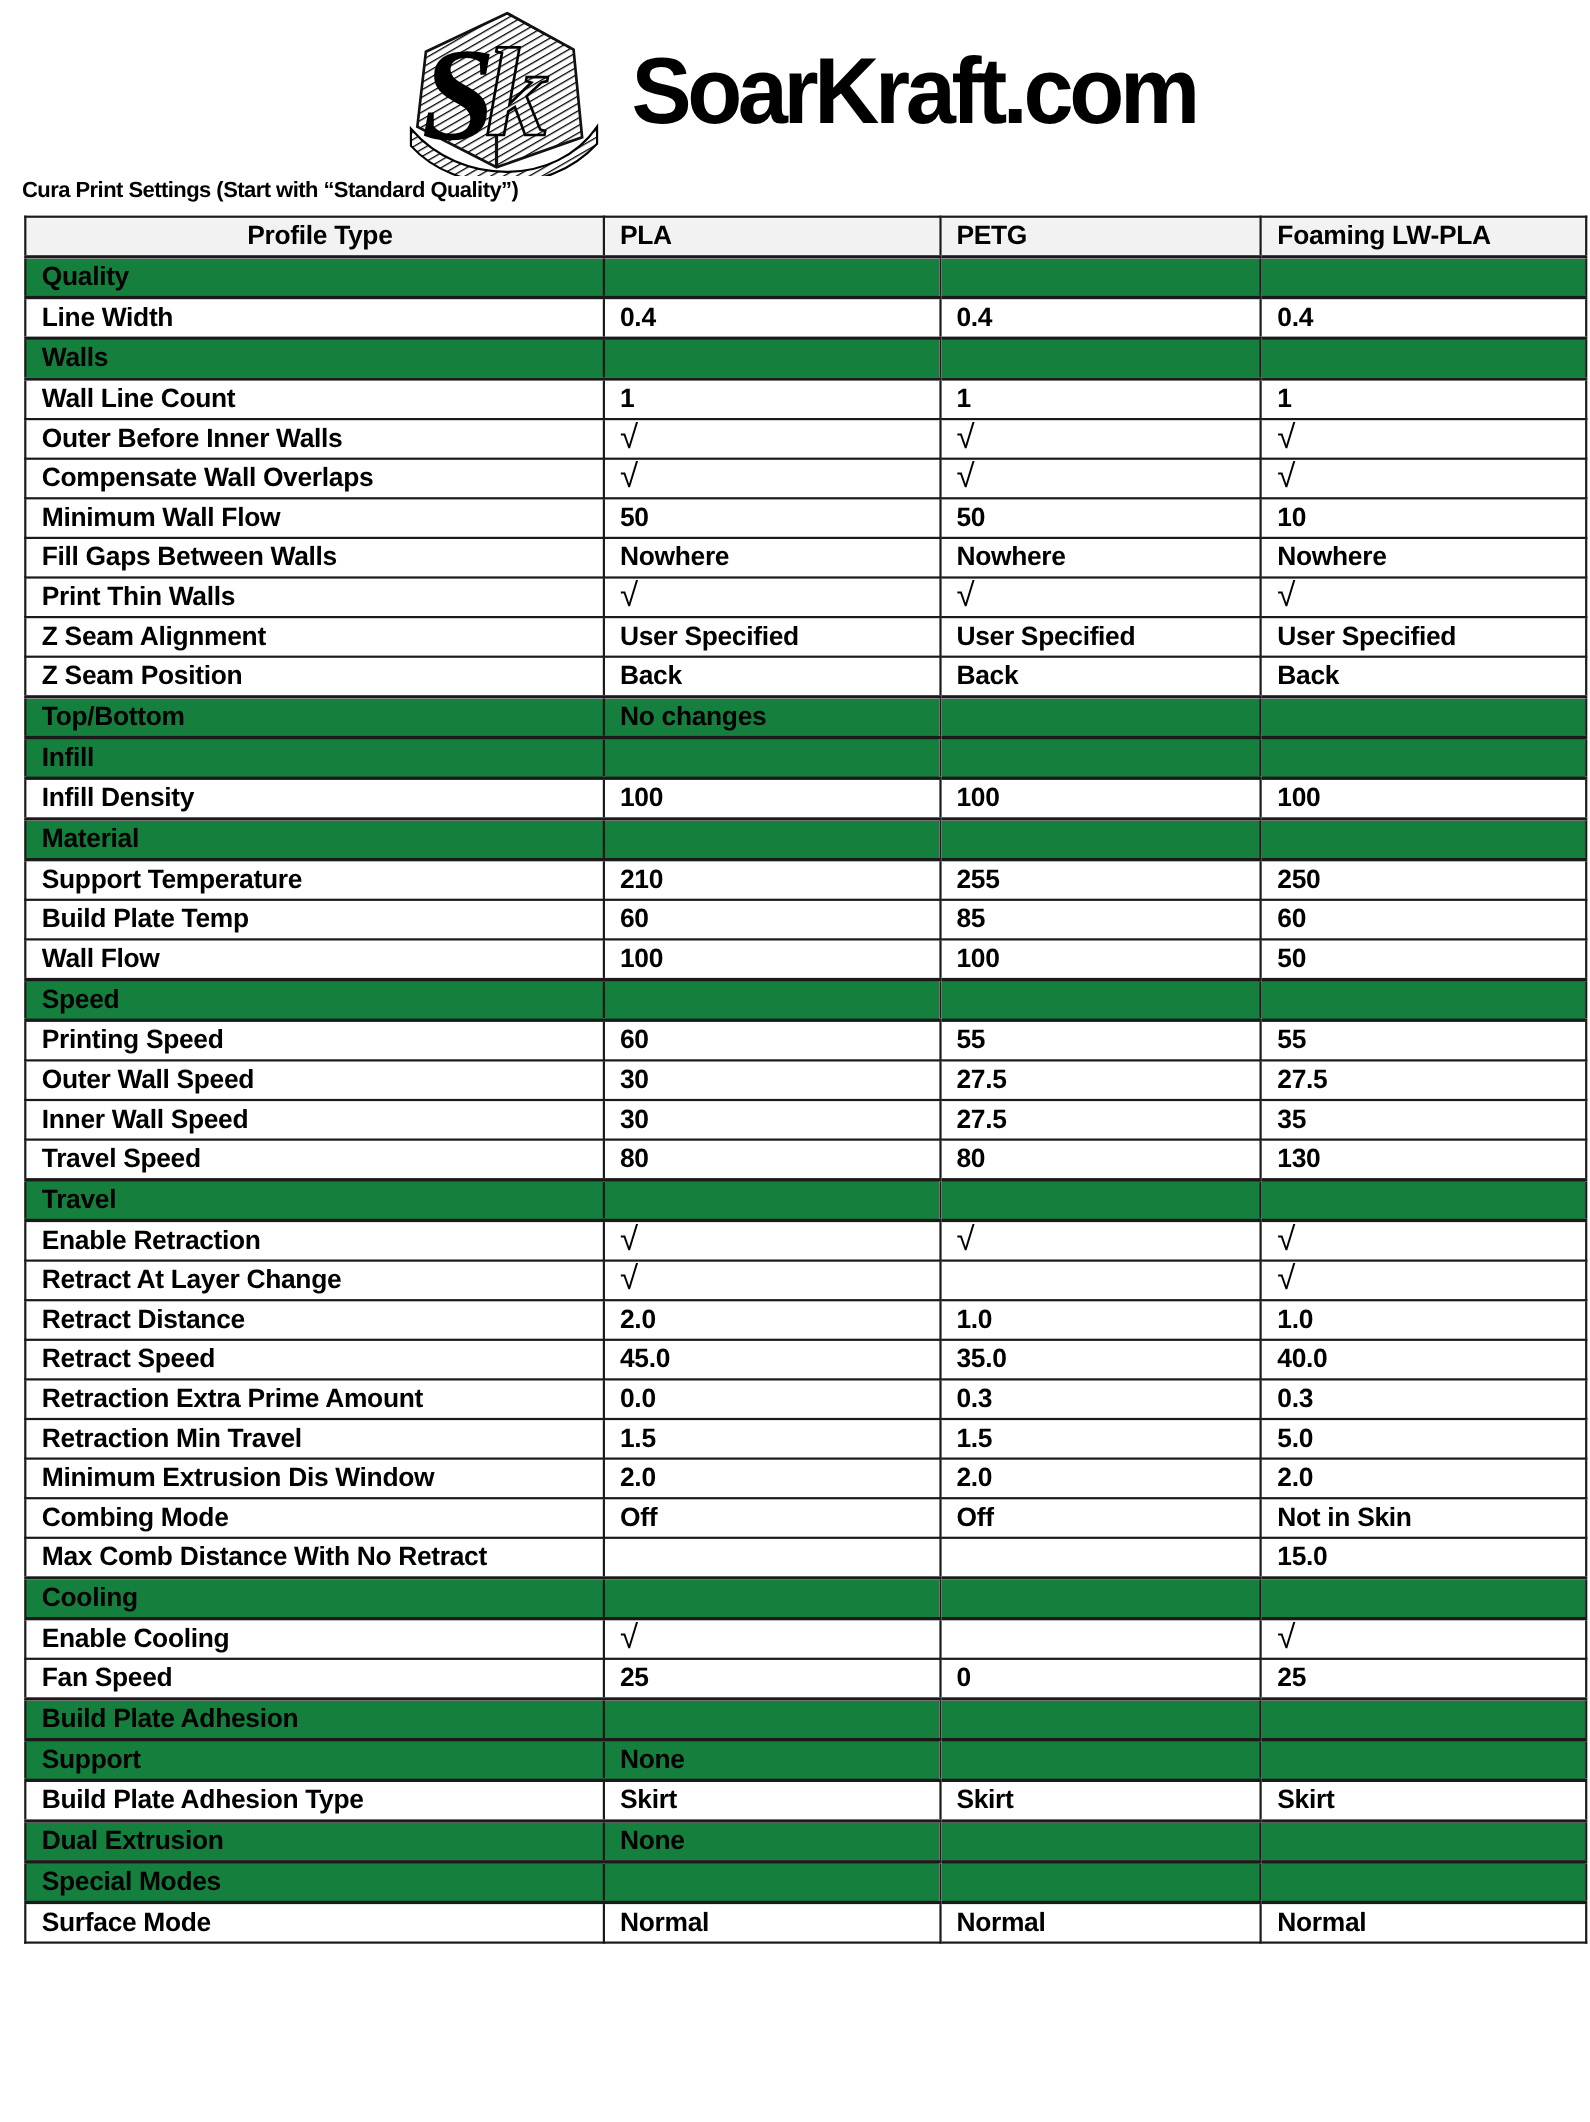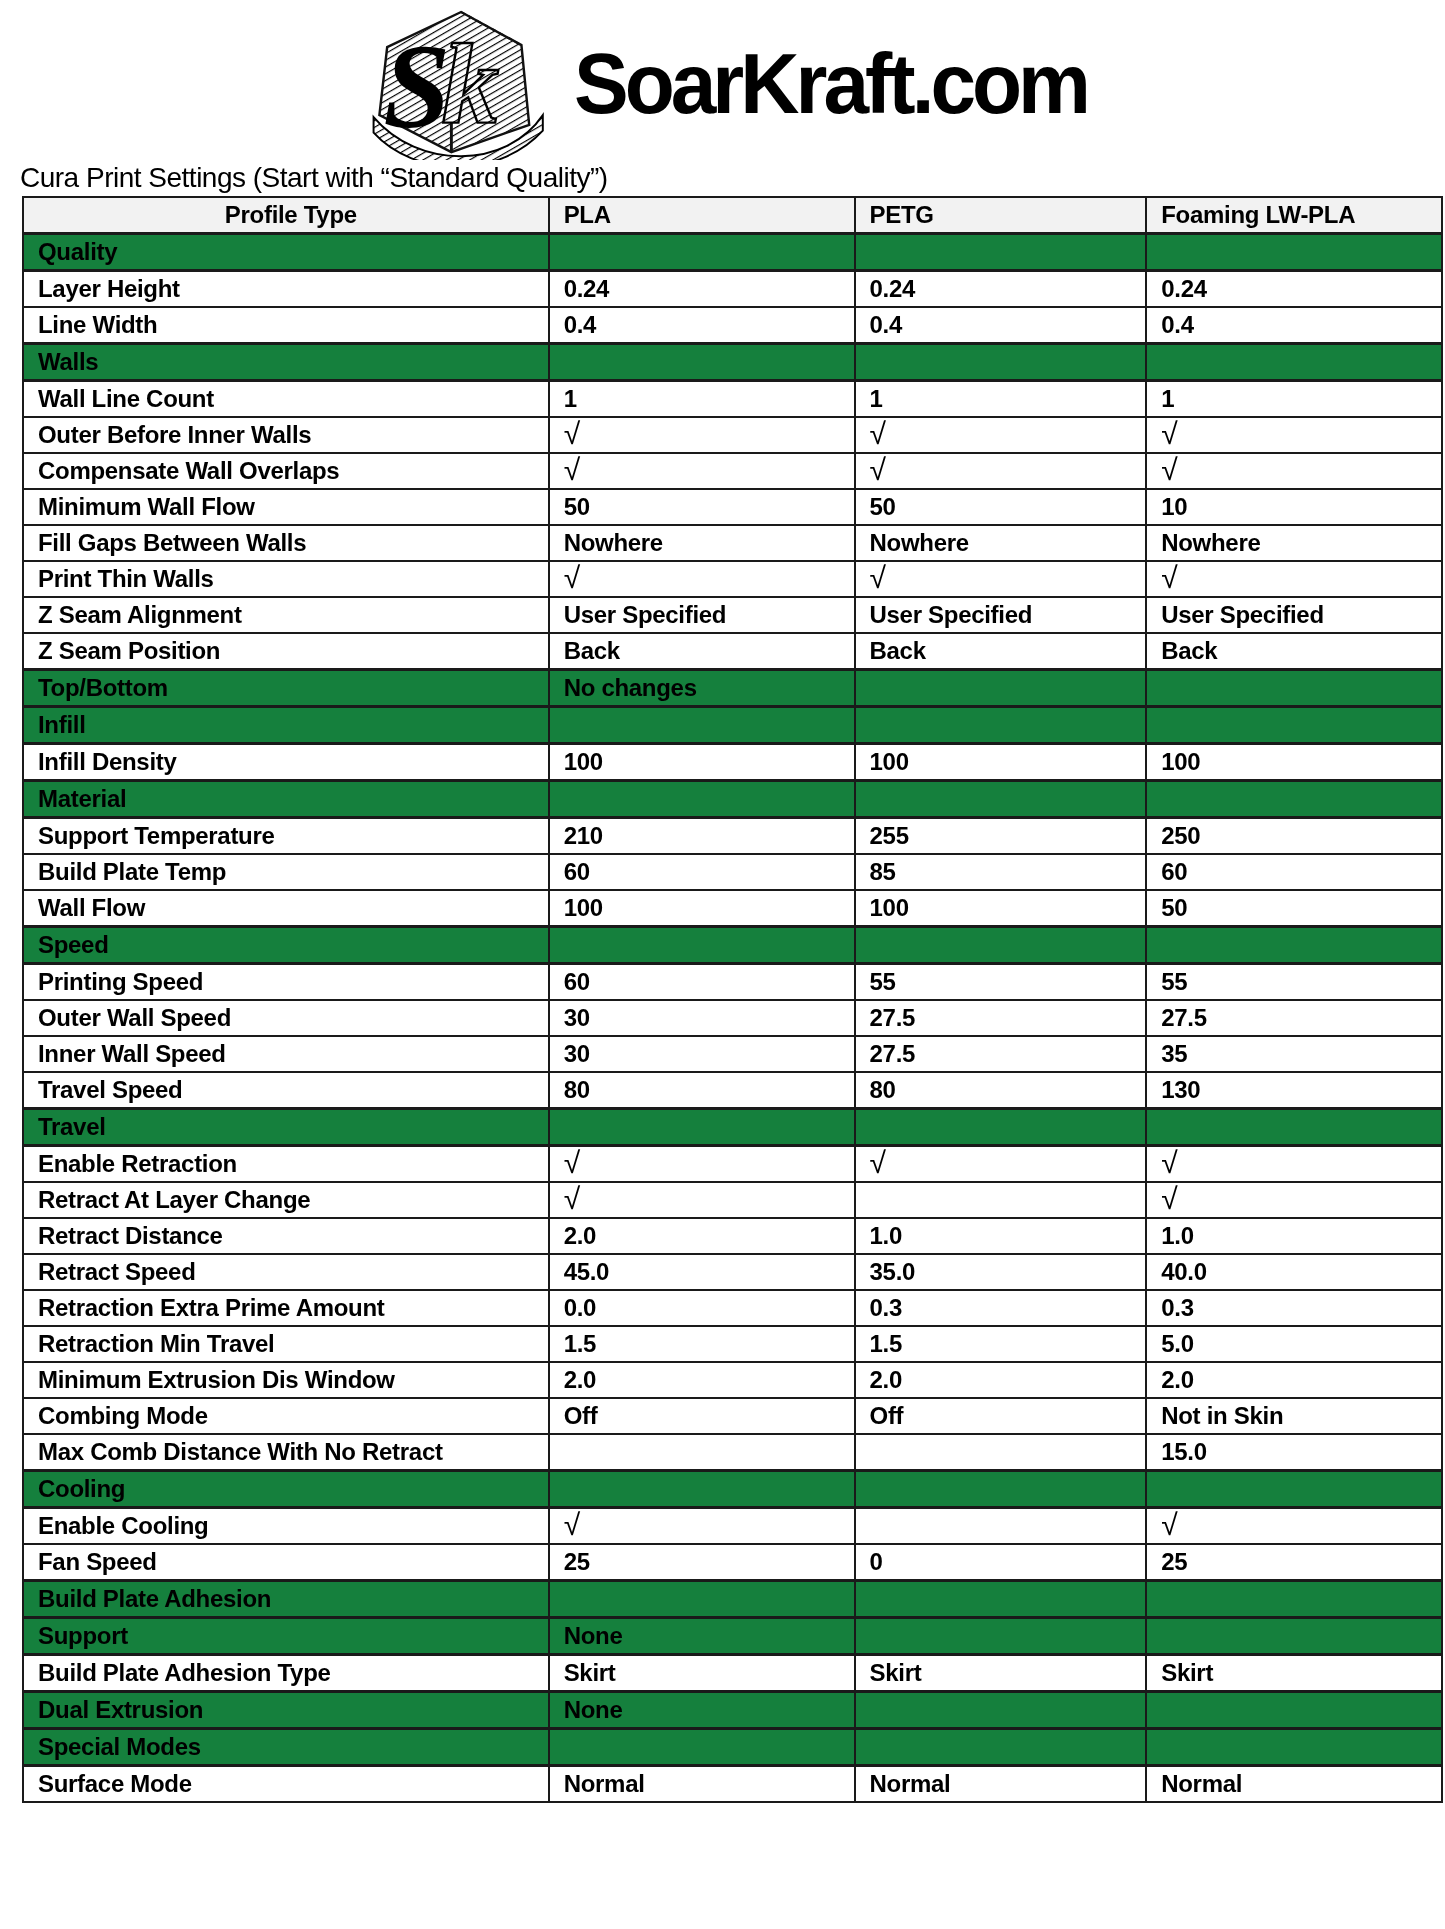--- a/index.html
+++ b/index.html
@@ -22,22 +22,22 @@
   .brand{
     font-size:82px;
     font-weight:bold;
     letter-spacing:-4px;
     transform:scaleY(1.04);
     white-space:nowrap;
   }
   .title{
     margin:2px 0 0 20px;
     height:32px;
-    font-size:28px;
-    font-weight:normal;
+    font-size:20px;
+    font-weight:bold;
     letter-spacing:-0.5px;
   }
   table.settings{
     border-collapse:collapse;
     table-layout:fixed;
     margin:2px 0 0 22px;
     width:1421px;
   }
   .settings th,.settings td{
     border:2px solid #1a1a1a;
@@ -111,26 +111,20 @@
         </tr>
     </thead>
     <tbody>
         <tr class="section">
           <td>Quality</td>
           <td></td>
           <td></td>
           <td></td>
         </tr>
         <tr class="data">
-          <td>Layer Height</td>
-          <td>0.24</td>
-          <td>0.24</td>
-          <td>0.24</td>
-        </tr>
-        <tr class="data">
           <td>Line Width</td>
           <td>0.4</td>
           <td>0.4</td>
           <td>0.4</td>
         </tr>
         <tr class="section">
           <td>Walls</td>
           <td></td>
           <td></td>
           <td></td>

